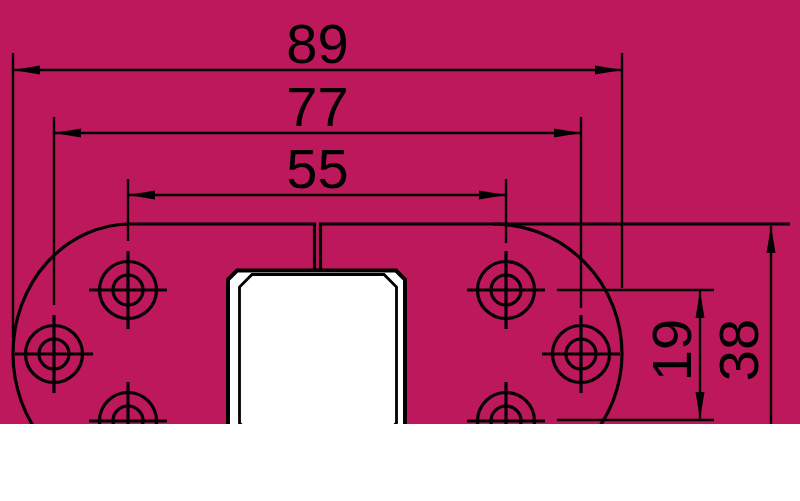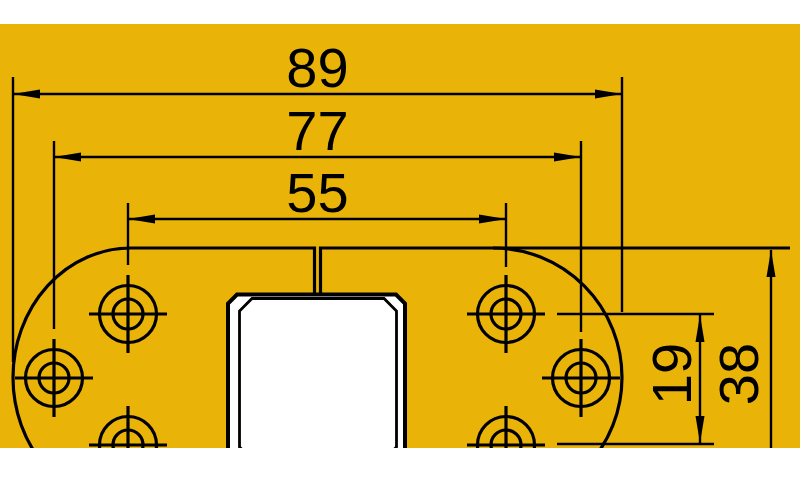--- a/index.html
+++ b/index.html
@@ -4,23 +4,22 @@
 <style>
   html, body {
     margin: 0;
     padding: 0;
     background: #ffffff;
   }
   .stage {
     position: relative;
     width: 800px;
     height: 424px;
-    background: #eab308;
+    background: #be185d;
     overflow: hidden;
-    margin-top: 24px;
   }
   svg {
     display: block;
   }
   .dim-text {
     font-family: "Liberation Sans", "DejaVu Sans", sans-serif;
     font-size: 56px;
     fill: #000000;
   }
   .copyright-text {

